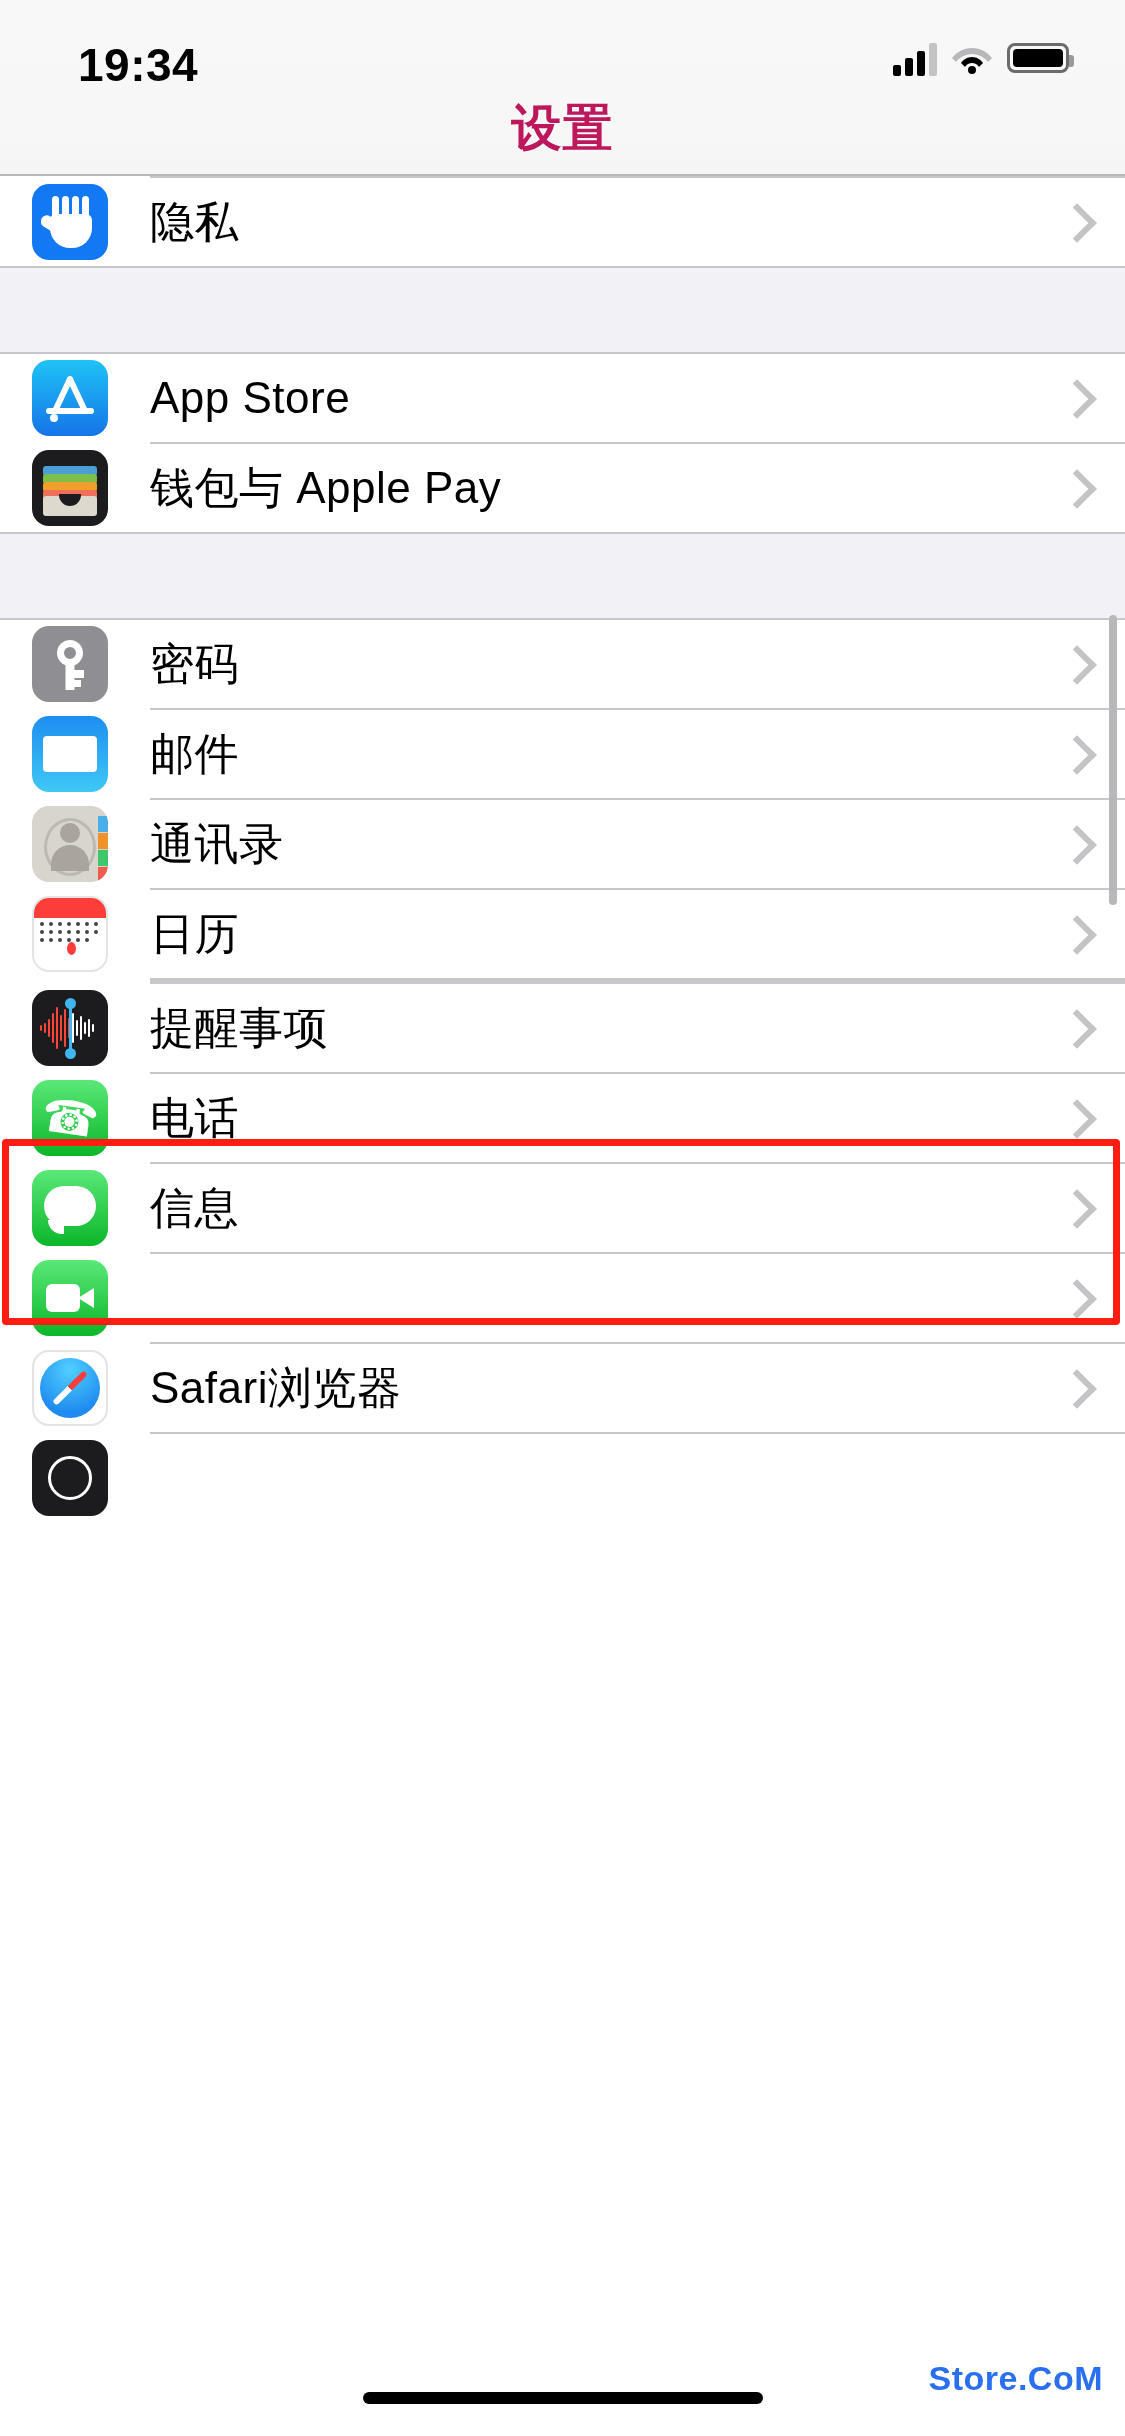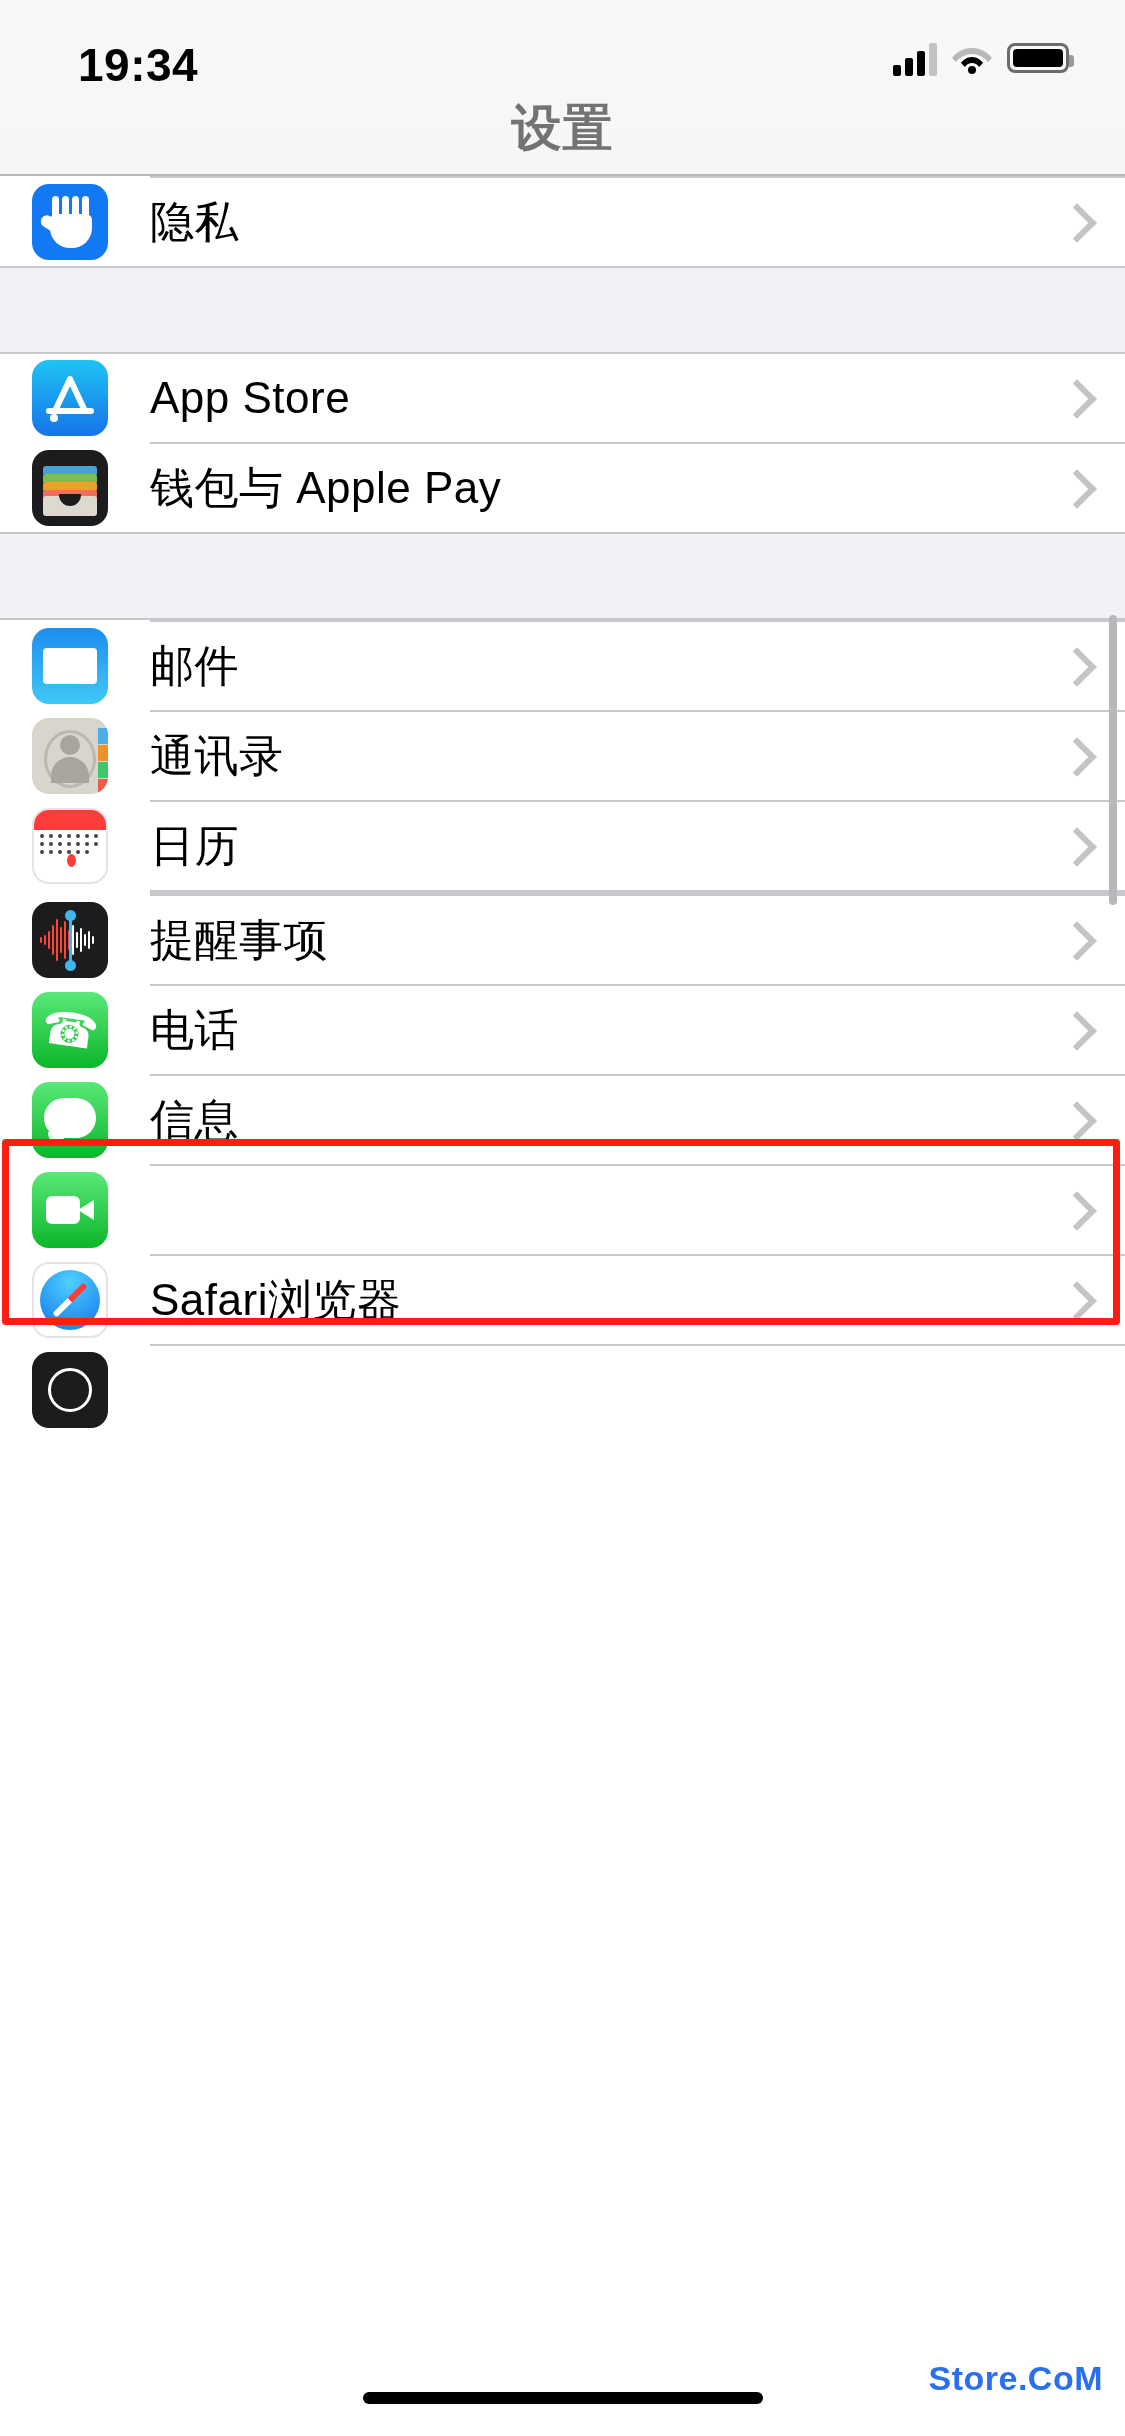--- a/index.html
+++ b/index.html
@@ -35,21 +35,21 @@
   }
   .battery i { display:block; height:100%; background:#000; border-radius:4px; }
 
   
   .navbar {
     position:absolute; top:132px; left:0; width:1125px; height:42px;
     background:linear-gradient(180deg,#f6f7f6 0%,#f4f5f4 100%);
   }
   .navtitle {
     position:absolute; top:95px; left:0; width:1125px; text-align:center;
-    font-size:50px; font-weight:bold; color:#737373; letter-spacing:1px;
+    font-size:50px; font-weight:bold; color:#be185d; letter-spacing:1px;
   }
   .nav-hairline { position:absolute; top:174px; left:0; width:1125px; height:2px; background:#b8b8ba; }
 
   
   .list { position:absolute; top:176px; left:0; width:1125px; height:2260px; background:#fff; }
   .gap { height:88px; background:#f2f2f6; border-top:2px solid #c8c7cc; border-bottom:2px solid #c8c7cc; }
   .group { background:#fff; }
 
   .row { position:relative; height:88px; display:flex; align-items:center; background:#fff; }
   .row .icon { width:76px; height:76px; margin-left:32px; flex:0 0 76px; position:relative; border-radius:17px; overflow:hidden; }
@@ -250,20 +250,30 @@
         </div>
         <div class="label">钱包与 Apple Pay</div>
         <div class="chev"></div>
       </div>
     </div>
 
     <div class="gap"></div>
 
     <div class="group">
 
+      <div class="row">
+        <div class="icon ic-key">
+          <span class="kk"></span>
+            <span class="st"></span>
+            <span class="t1"></span>
+            <span class="t2"></span>
+        </div>
+        <div class="label">密码</div>
+        <div class="chev"></div>
+      </div>
       <div class="sep"></div>
 
       <div class="row">
         <div class="icon ic-mail">
           <span class="env"></span>
             <span class="inner"></span>
         </div>
         <div class="label">邮件</div>
         <div class="chev"></div>
       </div>

